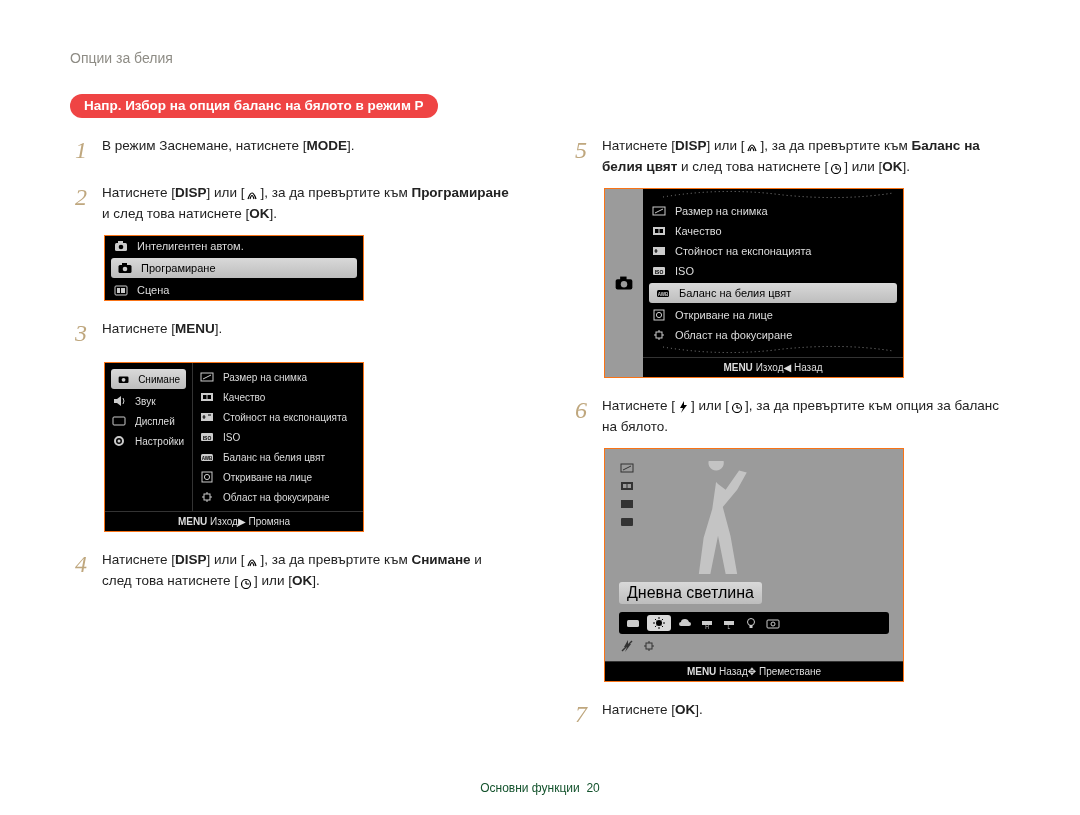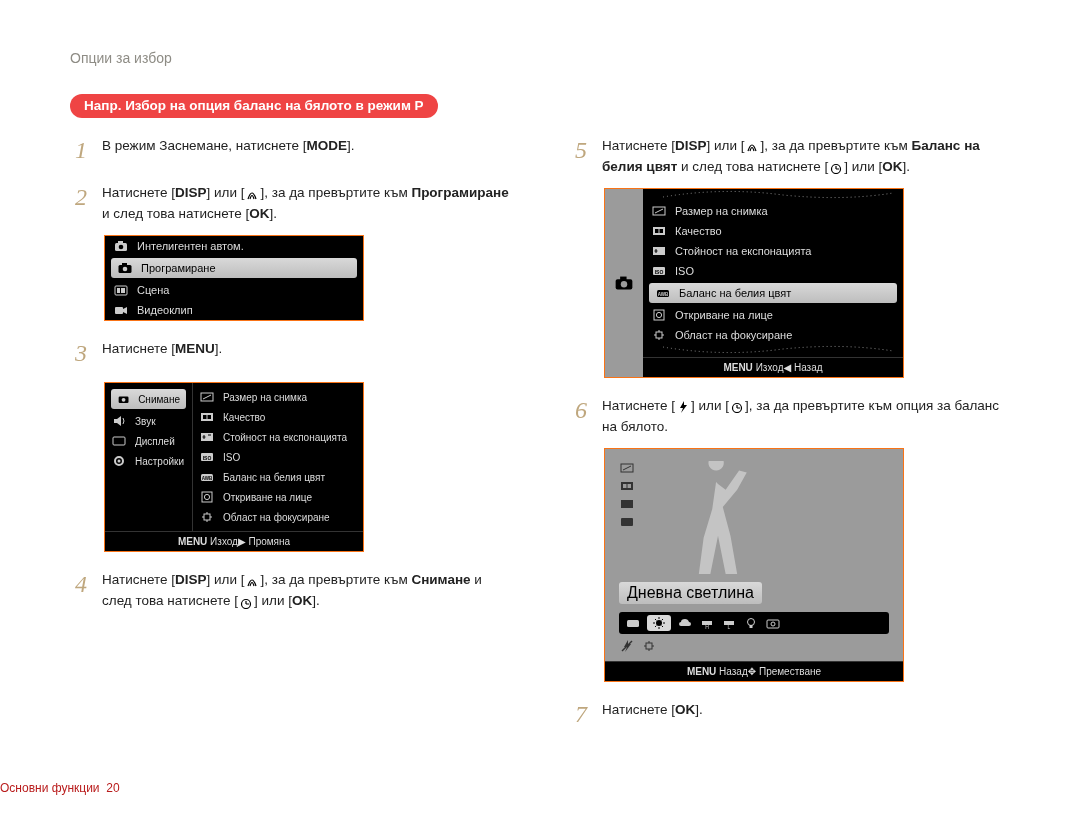--- a/index.html
+++ b/index.html
@@ -99,29 +99,29 @@
       display:inline-block;
     }
     .squig {
       position:relative; width:260px; height:10px;
       margin:0 auto 2px auto;
     }
     .squig svg { width:100%; height:100%; }
 
     .footer {
       position:absolute; left:0; right:0; bottom:20px;
-      font-size:12px; color:#b91c1c;
+      text-align:center; font-size:12px; color:#14532d;
     }
   </style>
 </head>
 <body>
 
 
 
-<div class="page-header">Опции за избор</div>
+<div class="page-header">Опции за белия</div>
 
 <div class="pill">Напр. Избор на опция баланс на бялото в режим P</div>
 
 <div class="cols">
 
   <div class="col">
 
     <div class="step">
       <div class="step-num">1</div>
       <div class="step-text">
@@ -155,27 +155,20 @@
             </svg></span>
           <span>Програмиране</span>
         </div>
       <div class="sc-row">
           <span class="ico"><svg viewBox="0 0 16 14">
               <rect x="2" y="3" width="12" height="9" rx="1" fill="none" stroke="#ccc"></rect>
               <rect x="4" y="5" width="3" height="5" fill="#ccc"></rect>
               <rect x="8" y="5" width="4" height="5" fill="#ccc"></rect>
             </svg></span>
           <span>Сцена</span>
-        </div>
-      <div class="sc-row">
-          <span class="ico"><svg viewBox="0 0 16 14">
-              <rect x="2" y="4" width="8" height="7" rx="1" fill="#ccc"></rect>
-              <path d="M10 6 L14 4 L14 11 L10 9 Z" fill="#ccc"></path>
-            </svg></span>
-          <span>Видеоклип</span>
         </div>
     </div>
 
     <div class="step">
       <div class="step-num">3</div>
       <div class="step-text">
         <span>Натиснете [</span><span class="kbd">MENU</span><span>].</span>
       </div>
     </div>
 

